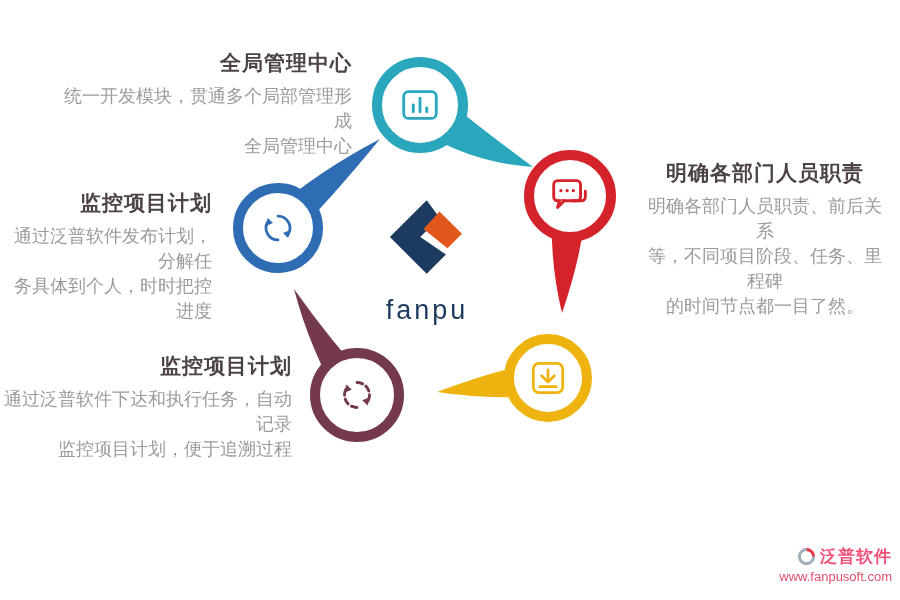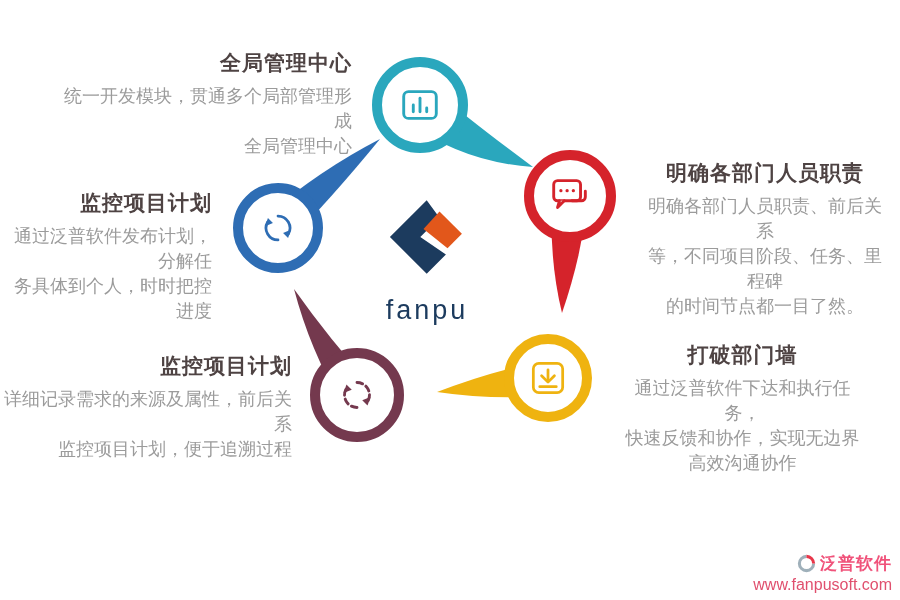--- a/index.html
+++ b/index.html
@@ -11,26 +11,26 @@
   .node svg{display:block;}
   .tblock{position:absolute;}
   .align-right{text-align:right;}
   .align-left{text-align:center;}
   .ftitle{font-size:21px;font-weight:bold;color:#4e4343;letter-spacing:1px;line-height:1.3;}
   .fdesc{margin-top:7px;font-size:18px;color:#9b9b9b;line-height:25px;}
   .center-logo{position:absolute;transform:translateX(-50%);text-align:center;}
   .logo-mark{width:80px;height:80px;display:inline-block;}
   .brand-text{margin-top:14px;font-family:"Liberation Sans","DejaVu Sans",sans-serif;
               font-size:27px;letter-spacing:3px;color:#1c3b5e;}
-  .watermark{position:absolute;right:8px;bottom:6px;text-align:right;
+  .watermark{position:absolute;right:8px;bottom:16px;text-align:right;
              font-family:"Liberation Sans","DejaVu Sans",sans-serif;}
   .wm-top{display:flex;align-items:center;justify-content:flex-end;gap:4px;}
   .wm-icon{width:19px;height:19px;}
   .wm-name{font-size:17px;font-weight:bold;letter-spacing:1px;}
-  .wm-url{font-size:16px;color:#e0506e;margin-top:1px;}
+  .wm-url{font-size:13px;color:#e0506e;margin-top:1px;}
 </style>
 </head>
 <body>
 
 <div class="canvas">
 
   <svg class="tails" width="900" height="600" viewBox="0 0 900 600">
     <path d="M408,122 Q462,162 533,167 Q472,122 432,88 Z" style="fill: rgb(42, 167, 189);"></path>
     <path d="M552,198 Q549,260 562,313 Q582,255 588,198 Z" style="fill: rgb(213, 35, 43);"></path>
     <path d="M546,396 Q490,400 437,392 Q488,372 546,360 Z" style="fill: rgb(239, 179, 16);"></path>
@@ -97,42 +97,34 @@
     <div class="ftitle">监控项目计划</div>
     <div class="fdesc">
       <div>通过泛普软件发布计划，分解任</div>
       <div>务具体到个人，时时把控进度</div>
     </div>
   </div>
 
   <div class="tblock align-right" style="right:608px;top:353px;width:290px">
     <div class="ftitle">监控项目计划</div>
     <div class="fdesc">
-      <div>详细记录需求的来源及属性，前后关系</div>
+      <div>通过泛普软件下达和执行任务，自动记录</div>
       <div>监控项目计划，便于追溯过程</div>
     </div>
   </div>
 
   <div class="tblock align-left" style="left:645px;top:160px;width:240px">
     <div class="ftitle">明确各部门人员职责</div>
     <div class="fdesc">
       <div>明确各部门人员职责、前后关系</div>
       <div>等，不同项目阶段、任务、里程碑</div>
       <div>的时间节点都一目了然。</div>
     </div>
   </div>
 
-  <div class="tblock align-left" style="left:625px;top:342px;width:235px">
-    <div class="ftitle">打破部门墙</div>
-    <div class="fdesc">
-      <div>通过泛普软件下达和执行任务，</div>
-      <div>快速反馈和协作，实现无边界</div>
-      <div>高效沟通协作</div>
-    </div>
-  </div>
 
   <div class="center-logo" style="left:427px;top:197px">
     <svg class="logo-mark" viewBox="0 0 100 100">
       <path d="M50 4 L4 50 L50 96 L74 72 L42 50 L66 26 Z" style="fill: rgb(28, 59, 94);"></path>
       <path d="M66 18 L94 46 L76 64 L46 40 Z" style="fill: rgb(226, 87, 27);"></path>
     </svg>
     <div class="brand-text" style="color: rgb(28, 59, 94);">fanpu</div>
   </div>
 
   <div class="watermark">

